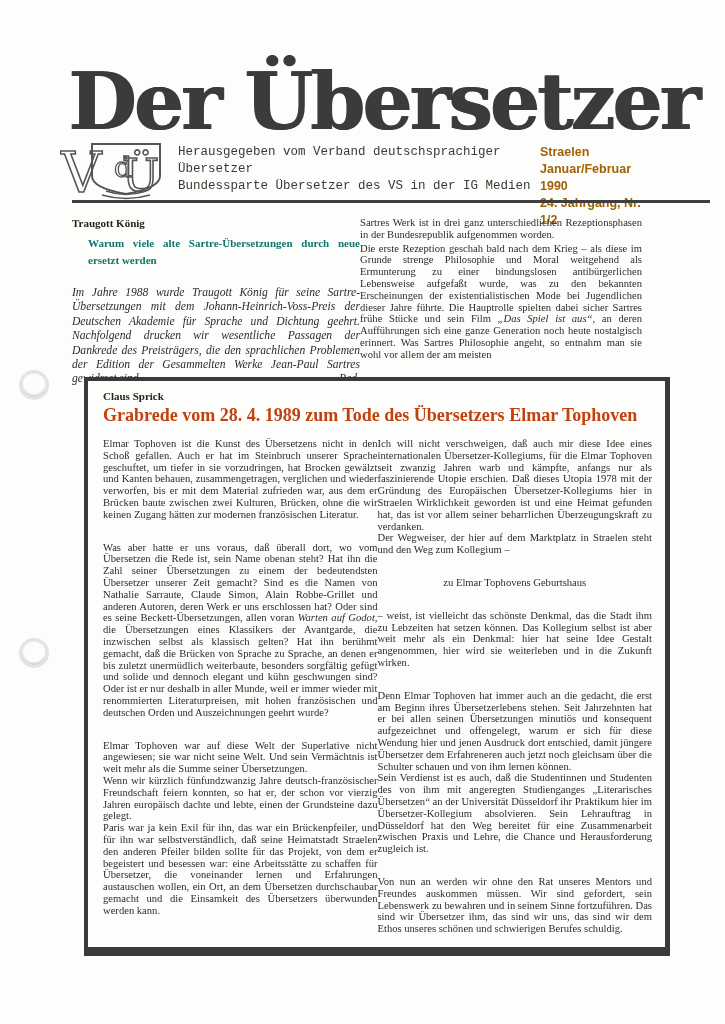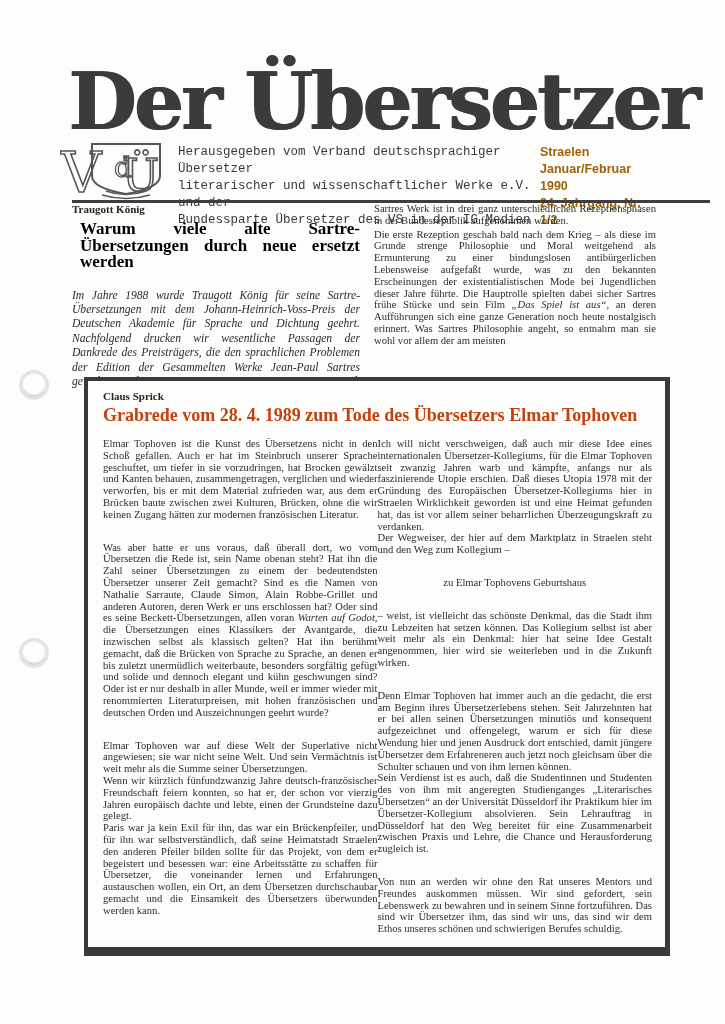--- a/index.html
+++ b/index.html
@@ -14,24 +14,24 @@
   .publisher{position:absolute;left:118px;top:4px;width:370px;
              font-family:Liberation Mono, monospace;font-size:12.5px;line-height:17px;color:#3a3937;}
   .issue{position:absolute;left:480px;top:4px;font-family:"Liberation Sans",sans-serif;
          font-weight:bold;font-size:12.5px;line-height:17px;color:#a16207;}
   .rule{position:absolute;left:72px;top:200px;width:638px;height:3px;background:#3e3e3e;}
   
   .hole{position:absolute;width:24px;height:24px;border-radius:50%;background:#fdfdfc;
         border:3px solid #e3e3e1;box-shadow:inset 0 -2px 2px #cfcfcd, inset 0 1px 1px #ececea;}
   .hole1{left:19px;top:370px;} .hole2{left:19px;top:638px;}
   
-  .art1{position:absolute;left:72px;top:203px;width:584px;display:flex;gap:14px;}
+  .art1{position:absolute;left:72px;top:217px;width:584px;display:flex;}
   .art1-col1{width:288px;} .art1-col2{width:282px;}
   .byline{font-weight:bold;font-size:11px;line-height:13px;color:#26251f;}
-  .art1 h2{margin:5px 0 0 8px;font-size:17px;line-height:16.5px;color:#000000;text-align:justify;}
+  .art1 h2{margin:5px 0 0 16px;font-size:11px;line-height:16.5px;color:#0f766e;text-align:justify;}
   .intro{margin:18px 0 0 0;font-style:italic;font-size:11.6px;line-height:14.4px;text-align:justify;}
   .red-sig{float:right;}
   .bp{margin:0;text-align:justify;font-size:10.6px;line-height:11.8px;}
   .bp.gap{margin-top:21px;font-family:Liberation Serif, serif;} .bp.ctr{text-align:center;}
   .art1-col2 .bp + .bp{margin-top:2px;}
   
   .box{position:absolute;left:84px;top:377px;width:586px;min-height:556px;box-sizing:border-box;
        background:#fdfdfc;border:4px solid #3a3a3a;border-right-width:5px;border-bottom-width:9px;
        padding:9px 13px 12px 15px;}
   .box h2{margin:3px 0 14px 0;font-size:18px;line-height:18px;color:#c2410c;}
@@ -49,21 +49,20 @@
   <div class="masthead">
     <svg class="logo" width="106" height="60" viewBox="0 0 106 60" aria-hidden="true">
       <path d="M32 4 H100 V36 Q100 48 66 54 Q32 48 32 36 Z" fill="none" stroke="#555" stroke-width="2"></path>
       <path d="M46 51 Q66 58 86 51 M42 55 Q66 62 90 55" fill="none" stroke="#555" stroke-width="1.5"></path>
       <text x="1" y="52" font-family="DejaVu Serif, serif" font-size="56" fill="none" stroke="#555" stroke-width="1.6">V</text>
       <text x="54" y="37" font-family="DejaVu Serif, serif" font-size="28" fill="none" stroke="#555" stroke-width="1.3">d</text>
       <text x="62" y="51" font-family="DejaVu Serif, serif" font-size="44" fill="none" stroke="#555" stroke-width="1.6">Ü</text>
     </svg>
     <div class="publisher">
       <div>Herausgegeben vom Verband deutschsprachiger Übersetzer</div>
-      <div>literarischer und wissenschaftlicher Werke e.V. und der</div>
       <div>Bundessparte Übersetzer des VS in der IG Medien</div>
     </div>
     <div class="issue">
       <div>Straelen</div>
       <div>Januar/Februar 1990</div>
       <div>24. Jahrgang, Nr. 1/2</div>
     </div>
   </div>
 
   <div class="rule"></div>

